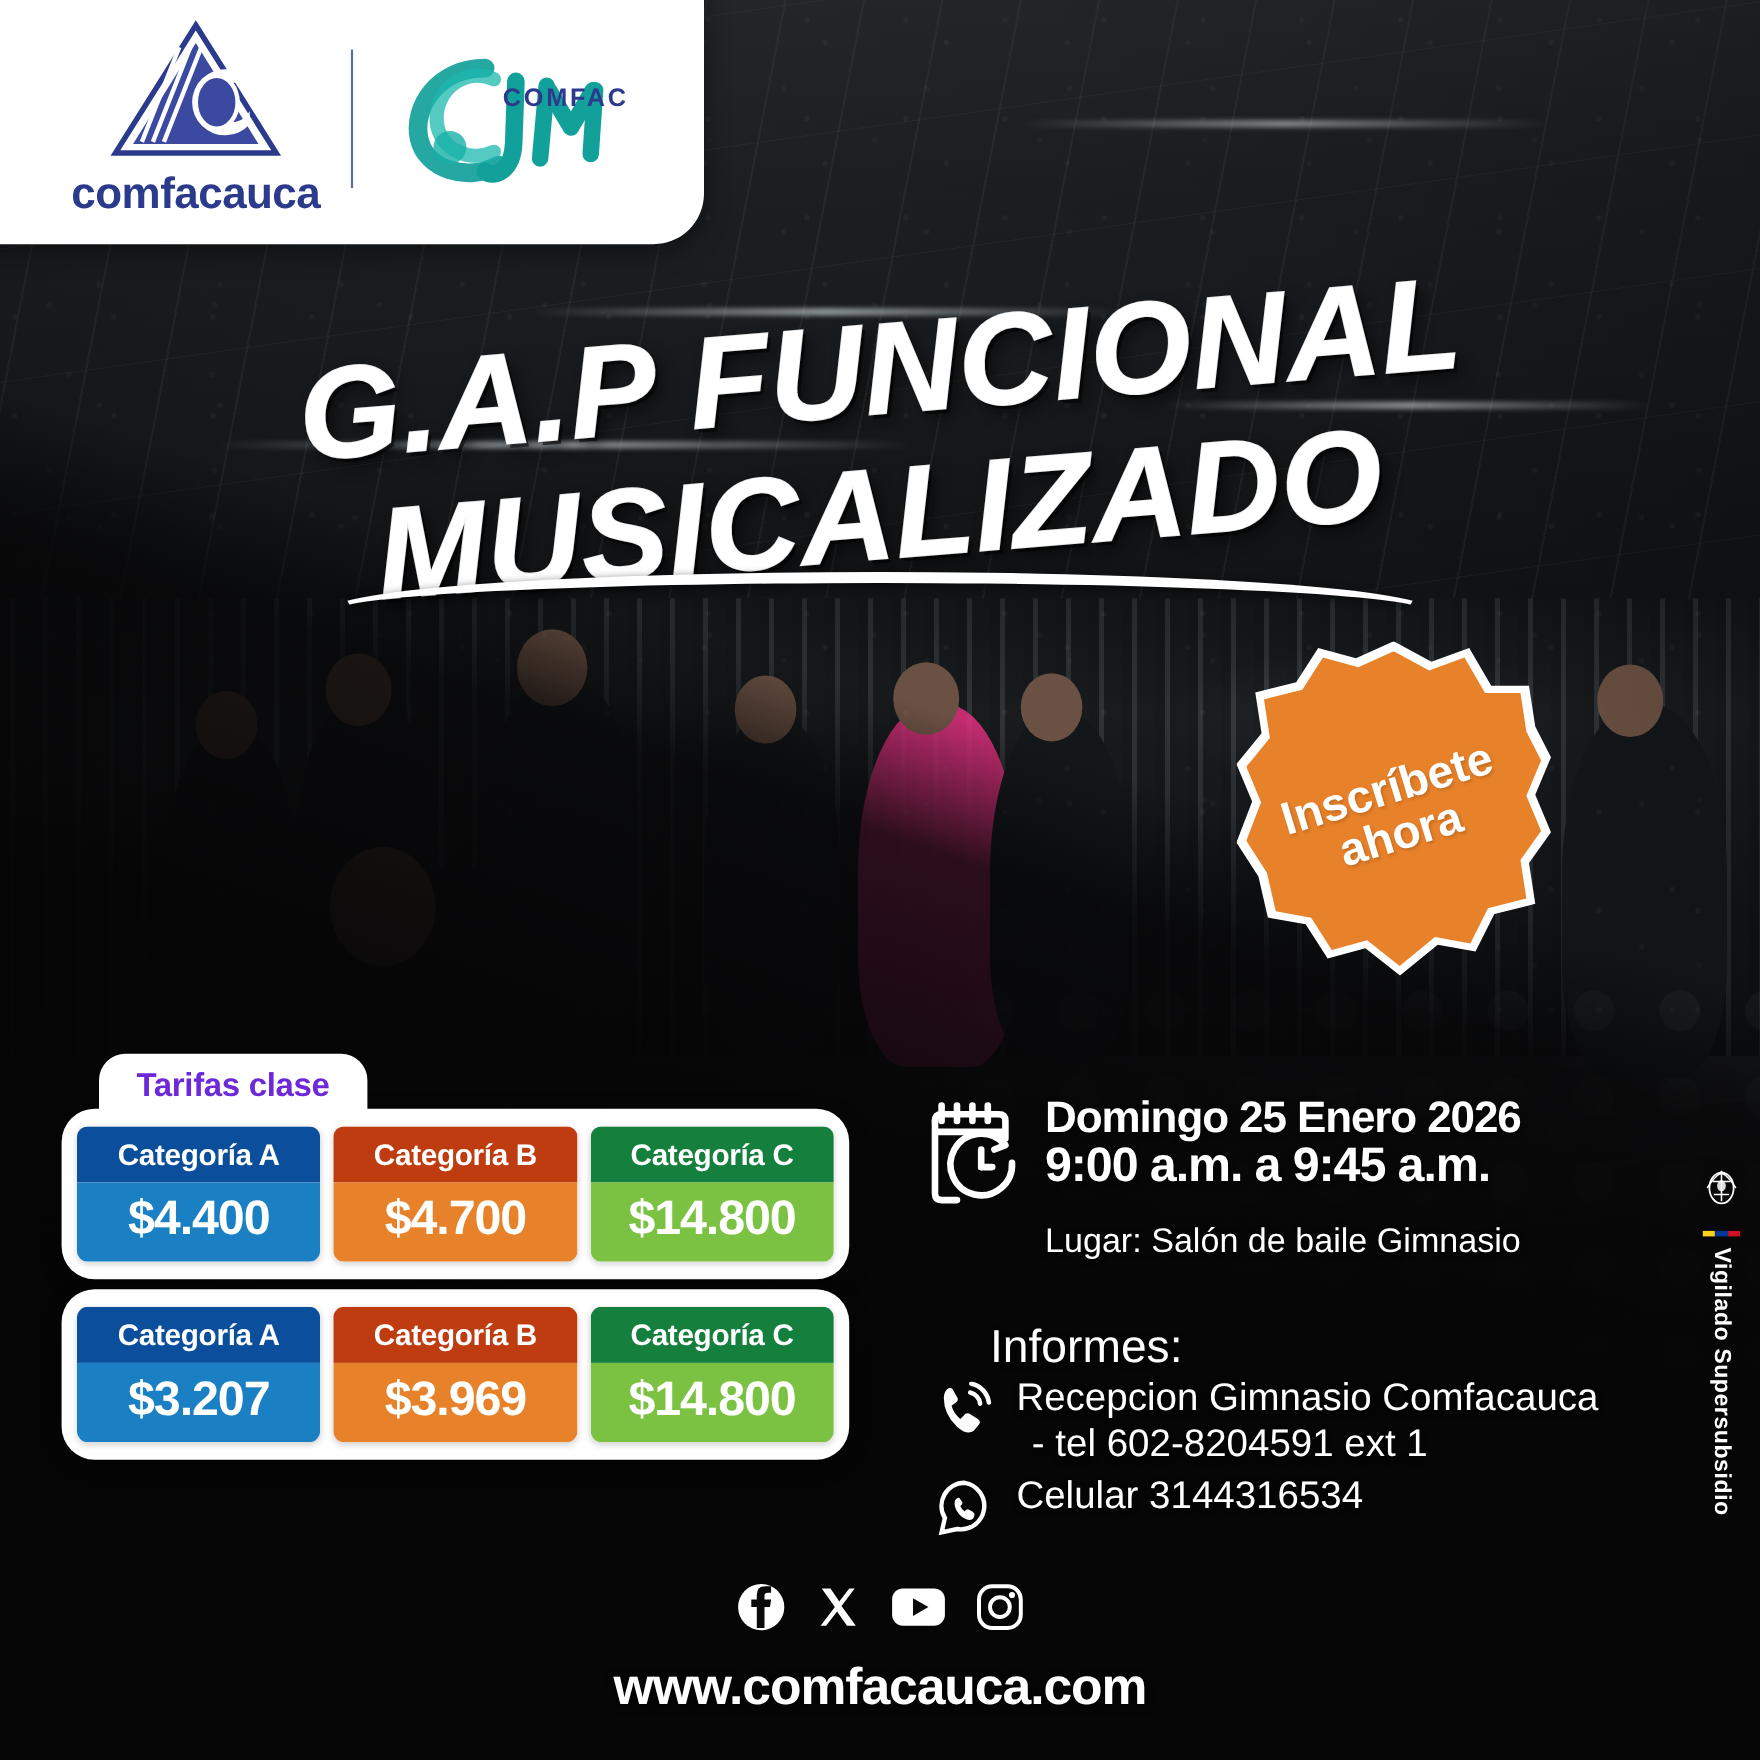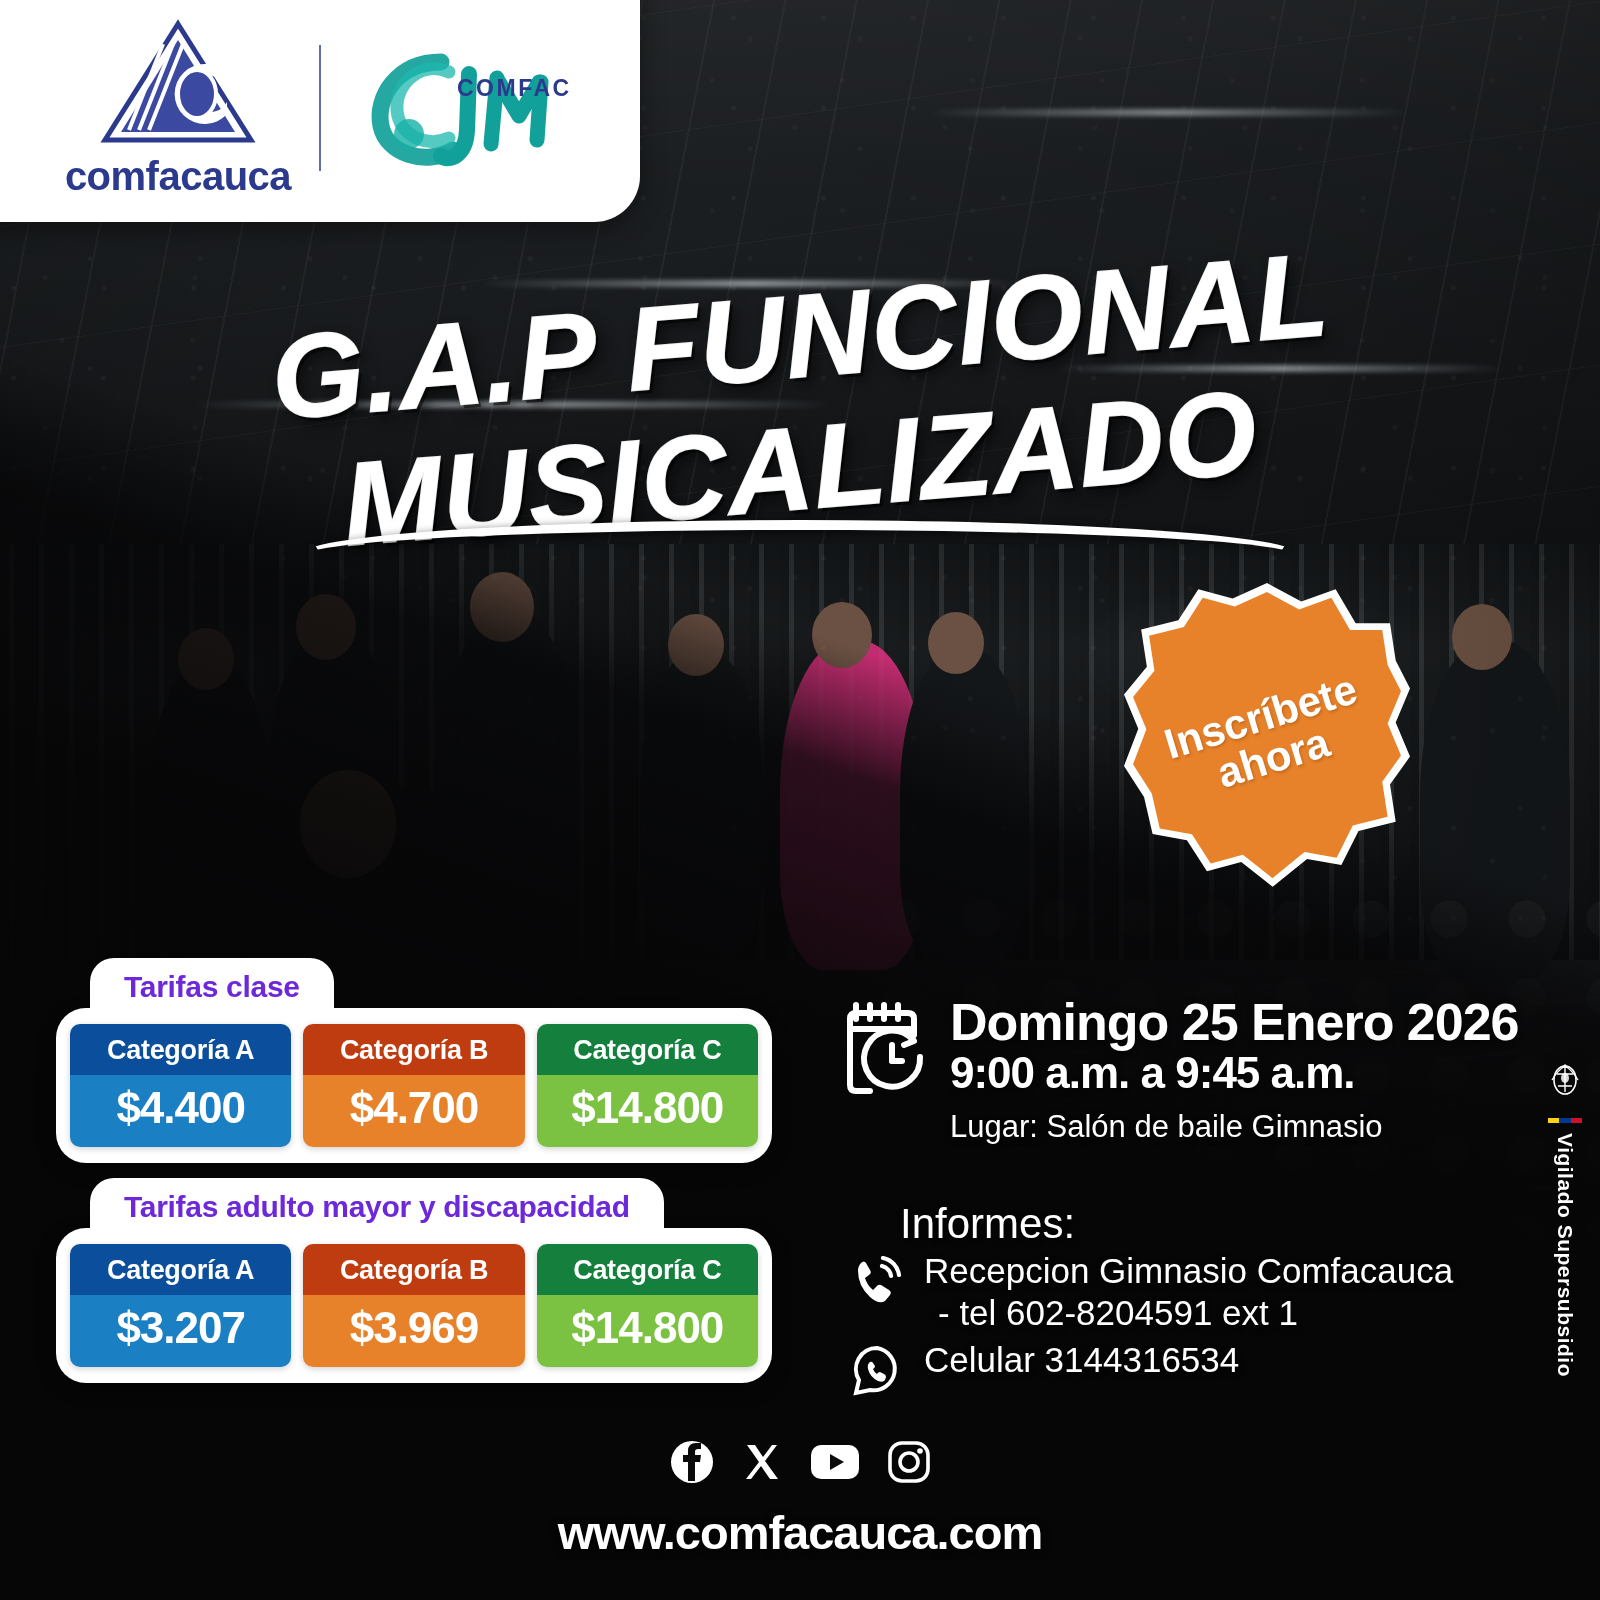--- a/index.html
+++ b/index.html
@@ -237,21 +237,21 @@
   .card-green .pc-head   { background:#15803d; }
   .card-green .pc-amount { background:#7CC242; }
 
   
   .event-block { position:absolute; left:836px; top:995px; width:700px; }
   .event-row { display:flex; align-items:flex-start; gap:18px; }
   .event-icon { flex:0 0 auto; margin-top:4px; }
   .event-lines { color:#fff; }
   .event-date {
     font-family:"Liberation Sans", sans-serif;
-    font-weight:bold; font-size:52px; line-height:1.06;
+    font-weight:bold; font-size:40px; line-height:1.06;
     letter-spacing:-1px; white-space:nowrap;
     text-shadow:0 2px 6px rgba(0,0,0,.7);
   }
   .event-time {
     font-family:"Liberation Sans", sans-serif;
     font-weight:bold; font-size:44px; line-height:1.06;
     letter-spacing:-1px; white-space:nowrap;
     text-shadow:0 2px 6px rgba(0,0,0,.7);
   }
   .event-place {
@@ -417,23 +417,20 @@
         <div class="pc-amount">$4.700</div>
       </div>
       <div class="price-card card-green">
         <div class="pc-head">Categoría C</div>
         <div class="pc-amount">$14.800</div>
       </div>
     </div>
   </div>
 
   <div class="price-group g2">
-    <div class="tarifa-tab">
-      <span>Tarifas adulto mayor y discapacidad</span>
-    </div>
     <div class="price-card-shell">
       <div class="price-card card-blue">
         <div class="pc-head">Categoría A</div>
         <div class="pc-amount">$3.207</div>
       </div>
       <div class="price-card card-orange">
         <div class="pc-head">Categoría B</div>
         <div class="pc-amount">$3.969</div>
       </div>
       <div class="price-card card-green">

